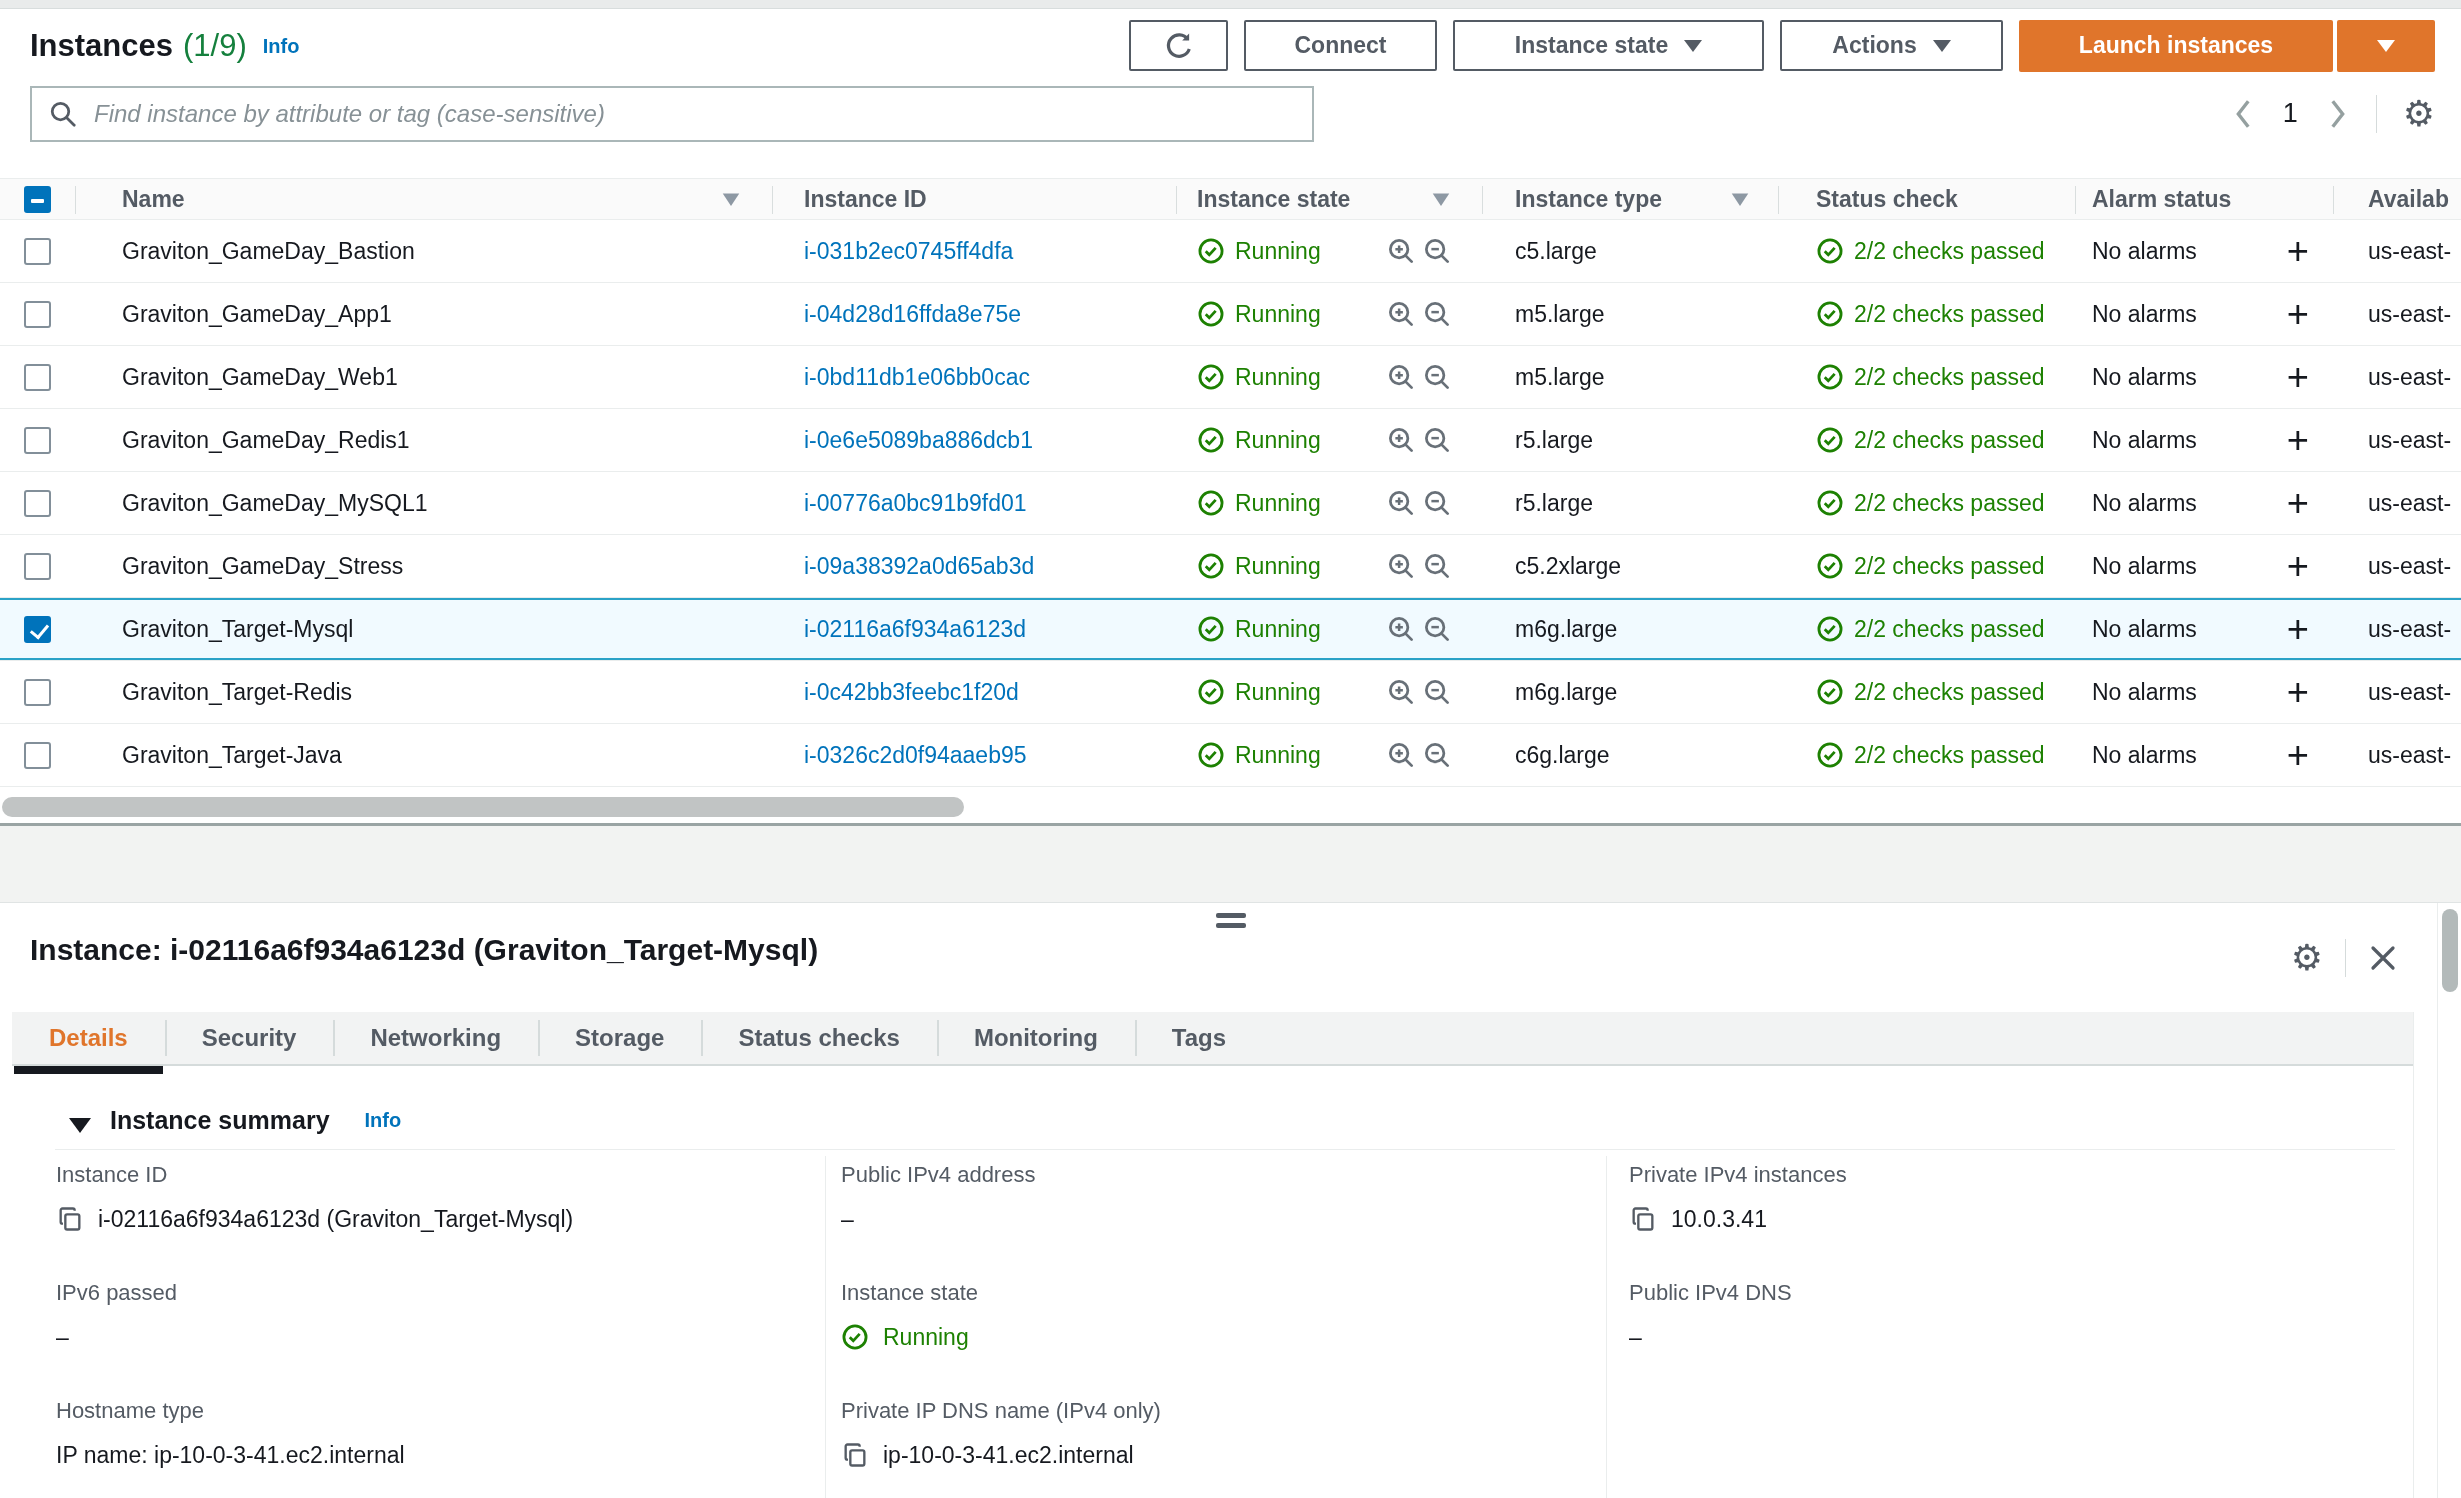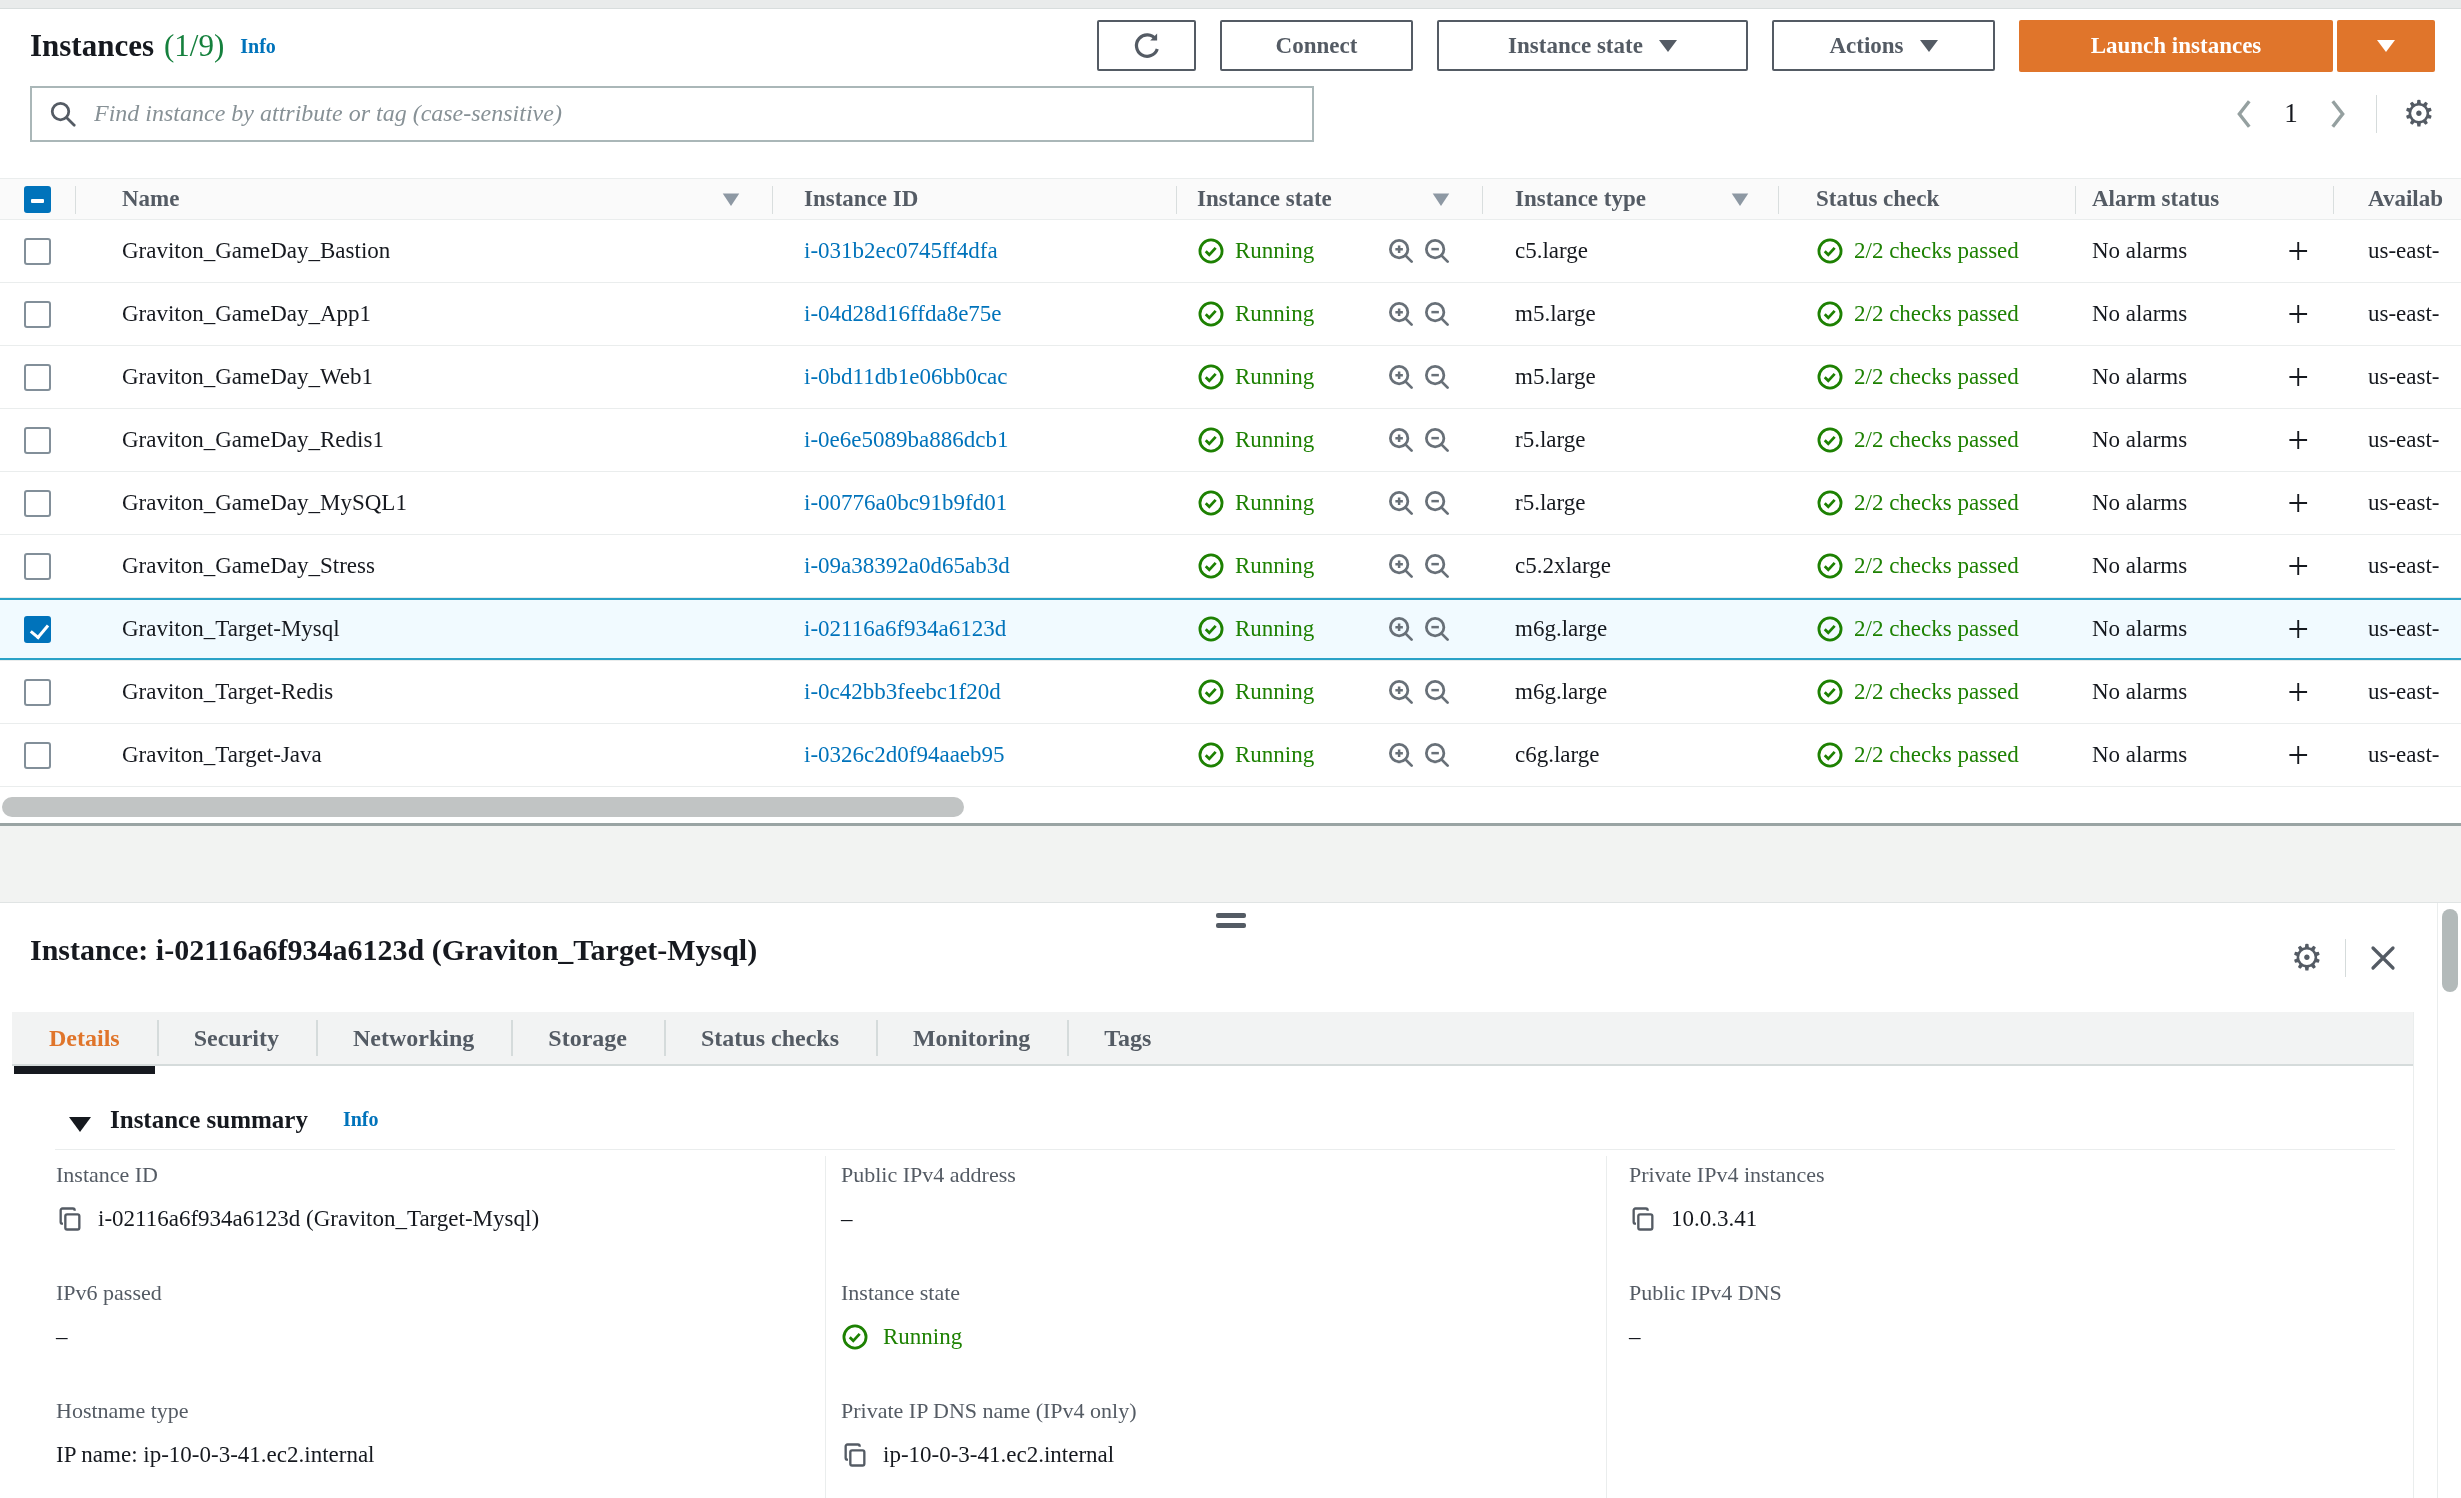--- a/index.html
+++ b/index.html
@@ -1,29 +1,29 @@
 <!DOCTYPE html>
 <html style="--accent-orange: #e0752b; --link-blue: #0073bb; --status-green: #1d8102; --selected-bg: #f1faff; --selected-border: #2ba2c7;"><head>
 <meta charset="utf-8">
 <style>
   html,body{margin:0;padding:0;background:#fff;}
   #app{position:relative;width:2461px;height:1499px;overflow:hidden;background:#fff;
-       font-family:Liberation Serif, serif;color:#16191f;}
+       font-family:Liberation Sans, sans-serif;color:#16191f;}
   *{box-sizing:border-box;}
 
   
   .top-strip{position:absolute;top:0;left:0;right:0;height:9px;background:#e9ebeb;border-bottom:1px solid #d8dddd;}
 
   
   .page-header{position:absolute;top:12px;left:30px;right:26px;height:67px;display:flex;align-items:center;}
   .title-group{display:flex;align-items:baseline;}
   .page-title{font-size:31px;font-weight:700;margin:0;color:#16191f;}
   .page-count{font-size:31px;font-weight:400;color:#15803d;margin-left:10px;}
   .info-link{font-size:20px;font-weight:700;color:var(--link-blue,#0073bb);margin-left:16px;position:relative;top:-3px;cursor:pointer;}
-  .hdr-actions{margin-left:auto;display:flex;align-items:center;gap:24px;}
+  .hdr-actions{margin-left:auto;display:flex;align-items:center;gap:16px;}
   .btn{height:51px;background:#fff;border:2px solid #545b64;border-radius:2px;
        font-family:inherit;font-size:23px;font-weight:700;color:#545b64;
        display:flex;align-items:center;justify-content:center;gap:16px;cursor:pointer;padding:0 10px;}
   .btn.icon-only{width:99px;}
   .btn-connect{width:193px;}
   .btn-instance-state{width:311px;}
   .btn-actions{width:223px;}
   .caret{width:0;height:0;border-left:9px solid transparent;border-right:9px solid transparent;border-top:12px solid currentColor;}
   .split{display:flex;gap:4px;}
   .btn.primary{background:var(--accent-orange,#e0752b);border:none;color:#fff;height:52px;}

